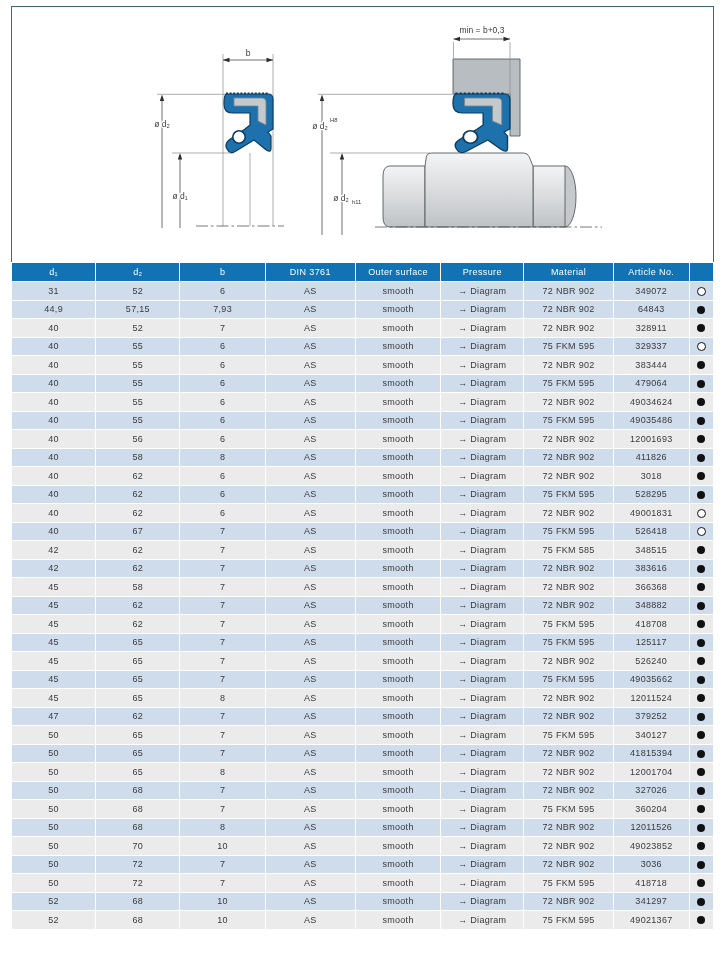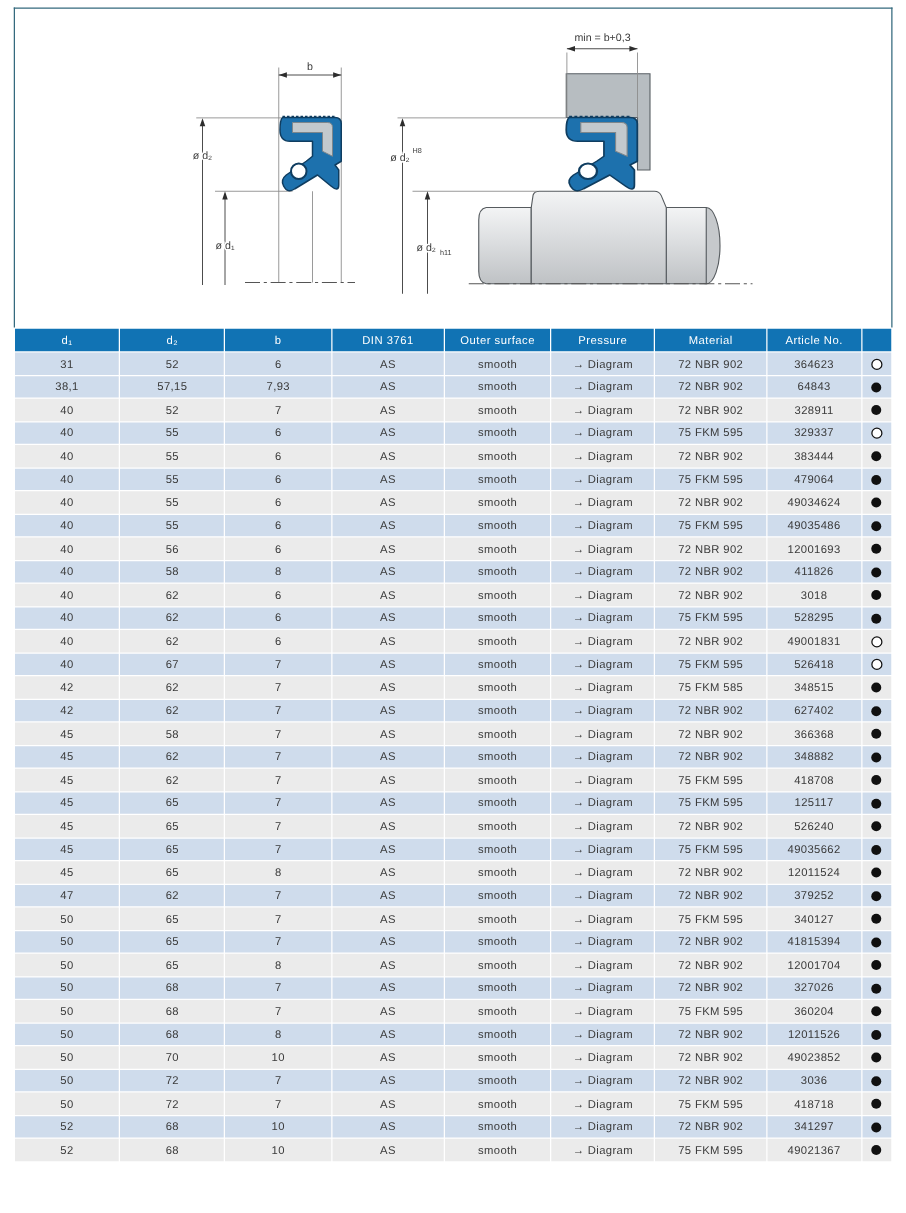--- a/index.html
+++ b/index.html
@@ -166,27 +166,27 @@
     </thead>
     <tbody>
         <tr class="odd">
       <td>31</td>
       <td>52</td>
       <td>6</td>
       <td>AS</td>
       <td>smooth</td>
       <td>→ Diagram</td>
       <td>72 NBR 902</td>
-      <td>364623</td>
+      <td>349072</td>
       <td>
         <span class="dot open"></span>
       </td>
     </tr>
         <tr class="odd">
-      <td>38,1</td>
+      <td>44,9</td>
       <td>57,15</td>
       <td>7,93</td>
       <td>AS</td>
       <td>smooth</td>
       <td>→ Diagram</td>
       <td>72 NBR 902</td>
       <td>64843</td>
       <td>
         <span class="dot filled"></span>
       </td>
@@ -361,21 +361,21 @@
       </td>
     </tr>
         <tr class="odd">
       <td>42</td>
       <td>62</td>
       <td>7</td>
       <td>AS</td>
       <td>smooth</td>
       <td>→ Diagram</td>
       <td>72 NBR 902</td>
-      <td>627402</td>
+      <td>383616</td>
       <td>
         <span class="dot filled"></span>
       </td>
     </tr>
         <tr class="even">
       <td>45</td>
       <td>58</td>
       <td>7</td>
       <td>AS</td>
       <td>smooth</td>

